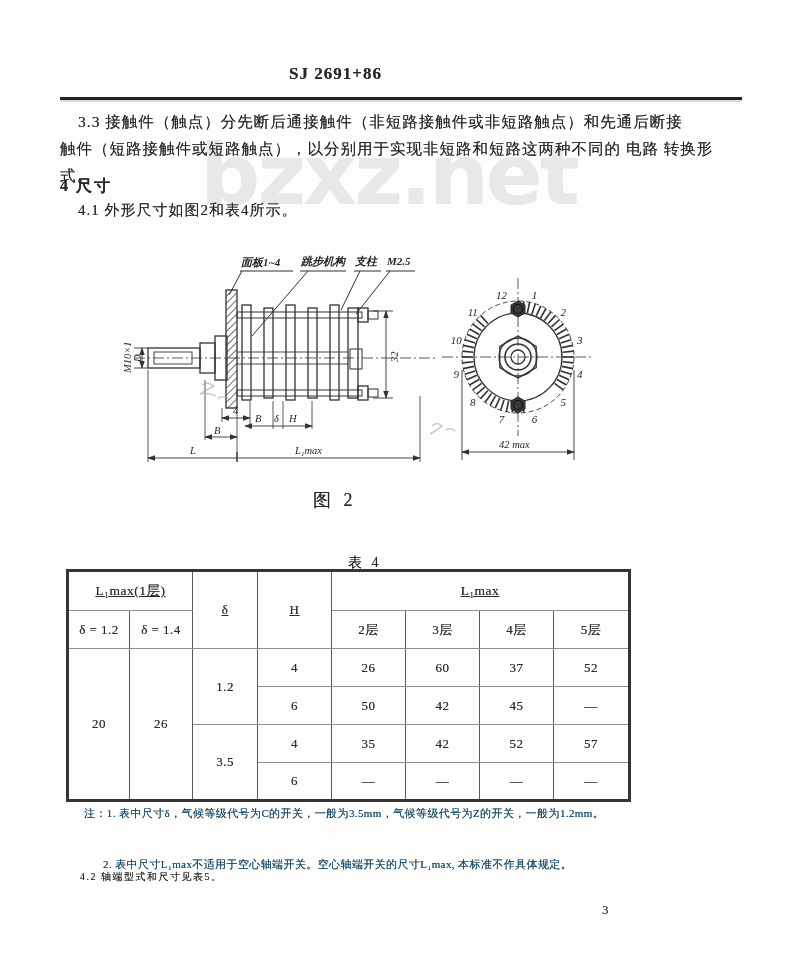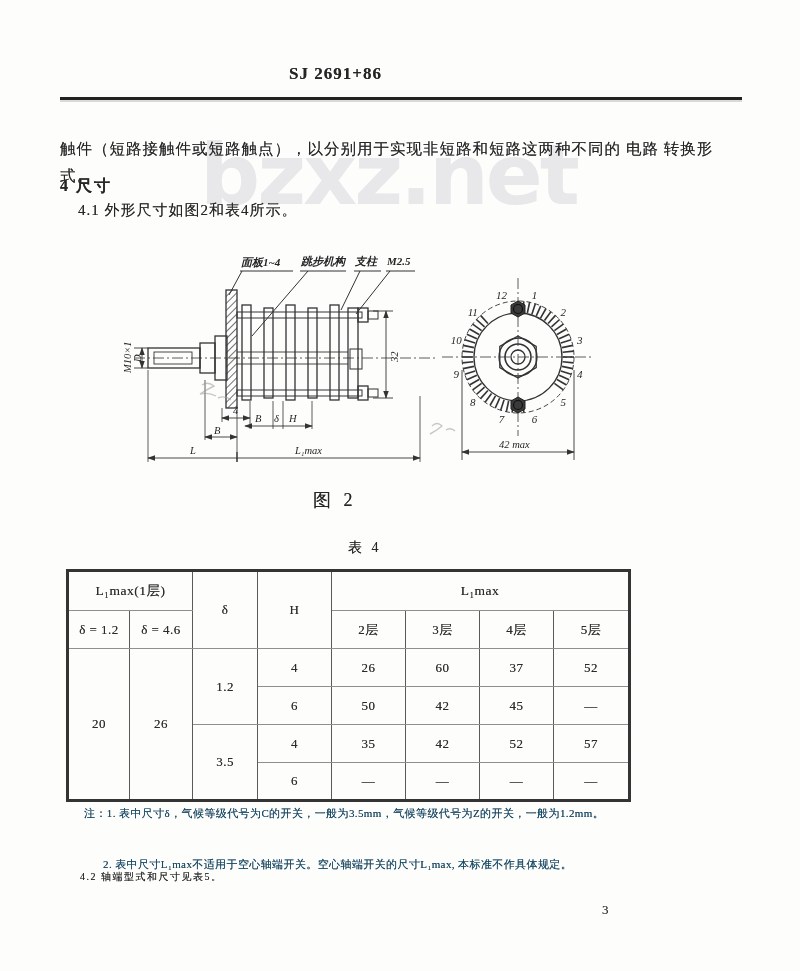--- a/index.html
+++ b/index.html
@@ -21,35 +21,35 @@
   .hdr{left:289px;top:64px;font-size:17px;font-weight:bold;letter-spacing:1px;}
   .rule{left:60px;top:97px;width:682px;height:3px;background:#222;
         box-shadow:0 2px 0 rgba(60,60,60,.18);}
   .para{font-size:15.5px;letter-spacing:1px;line-height:27px;white-space:nowrap;}
   .l1{left:78px;top:108px;}
   .l2{left:60px;top:135px;}
   .l3{left:60px;top:162px;}
   .h4{left:60px;top:176px;font-size:16px;font-weight:bold;letter-spacing:2px;}
   .c41{left:78px;top:201px;font-size:15px;letter-spacing:1px;}
   .figcap{left:313px;top:488px;font-size:18px;letter-spacing:4px;}
-  .tabcap{left:348px;top:539px;font-size:14px;letter-spacing:3px;}
+  .tabcap{left:348px;top:554px;font-size:14px;letter-spacing:3px;}
 
   table.t4{
     position:absolute;left:66px;top:569px;width:562px;z-index:1;
     border-collapse:collapse;table-layout:fixed;
     font-size:13px;color:#2b2b2b;
     border:3px solid #343434;
   }
   table.t4 td{
     border-left:1px solid #5a5a5a;border-right:1px solid #5a5a5a;
     border-top:1px solid #8f8f8f;border-bottom:1px solid #8f8f8f;
     text-align:center;vertical-align:middle;padding:0;
     letter-spacing:.5px;
   }
-  tr.hr1{height:40px;} tr.hr2{height:38px;} tr.br{height:38px;}
+  tr.hr1{height:40px;text-decoration:underline;} tr.hr2{height:38px;} tr.br{height:38px;}
   td.grp{font-size:13.5px;}
 
   .notes{font-size:11px;letter-spacing:.4px;white-space:nowrap;color:#0c4a6e;}
   .n1{left:84px;top:806px;}
   .n2{left:103px;top:857px;}
   .c42{left:80px;top:870px;font-size:10px;letter-spacing:1.5px;}
   .pgnum{left:602px;top:902px;font-size:13px;color:#3a3a3a;}
 
   svg text{font-family:"Liberation Serif","DejaVu Serif",serif;fill:#262626;}
   .lbl{font-size:11px;font-style:italic;font-weight:bold;}
@@ -58,20 +58,21 @@
 </head>
 <body>
 
 <div class="wm">bzxz.net</div>
 
 <div class="layer">
 
   <div class="abs hdr scan">SJ 2691+86</div>
   <div class="abs rule"></div>
 
+  <div class="abs para scan l1">3.3  接触件（触点）分先断后通接触件（非短路接触件或非短路触点）和先通后断接</div>
   <div class="abs para scan l2">触件（短路接触件或短路触点），以分别用于实现非短路和短路这两种不同的 电路 转换形</div>
   <div class="abs para scan l3">式。</div>
 
   <div class="abs h4 scan">4  尺寸</div>
   <div class="abs c41 scan">4.1  外形尺寸如图2和表4所示。</div>
 
   <svg class="abs" style="left:90px;top:248px;" width="580" height="240" viewBox="0 0 580 240">
     <defs>
       <pattern id="hatch" width="5" height="5" patternUnits="userSpaceOnUse" patternTransform="rotate(45)">
         <line x1="0" y1="0" x2="0" y2="5" stroke="#333" stroke-width="1.4"></line>
@@ -284,21 +285,21 @@
     </colgroup>
     <tbody>
         <tr class="hr1">
       <td colspan="2" class="grp">L₁max(1层)</td>
       <td rowspan="2">δ</td>
       <td rowspan="2">H</td>
       <td colspan="4" class="grp">L₁max</td>
     </tr>
     <tr class="hr2">
       <td>δ = 1.2</td>
-      <td>δ = 4.6</td>
+      <td>δ = 1.4</td>
       <td>2层</td>
       <td>3层</td>
       <td>4层</td>
       <td>5层</td>
     </tr>
     <tr class="br">
       <td rowspan="4">20</td>
       <td rowspan="4">26</td>
       <td rowspan="2">1.2</td>
       <td>4</td>

